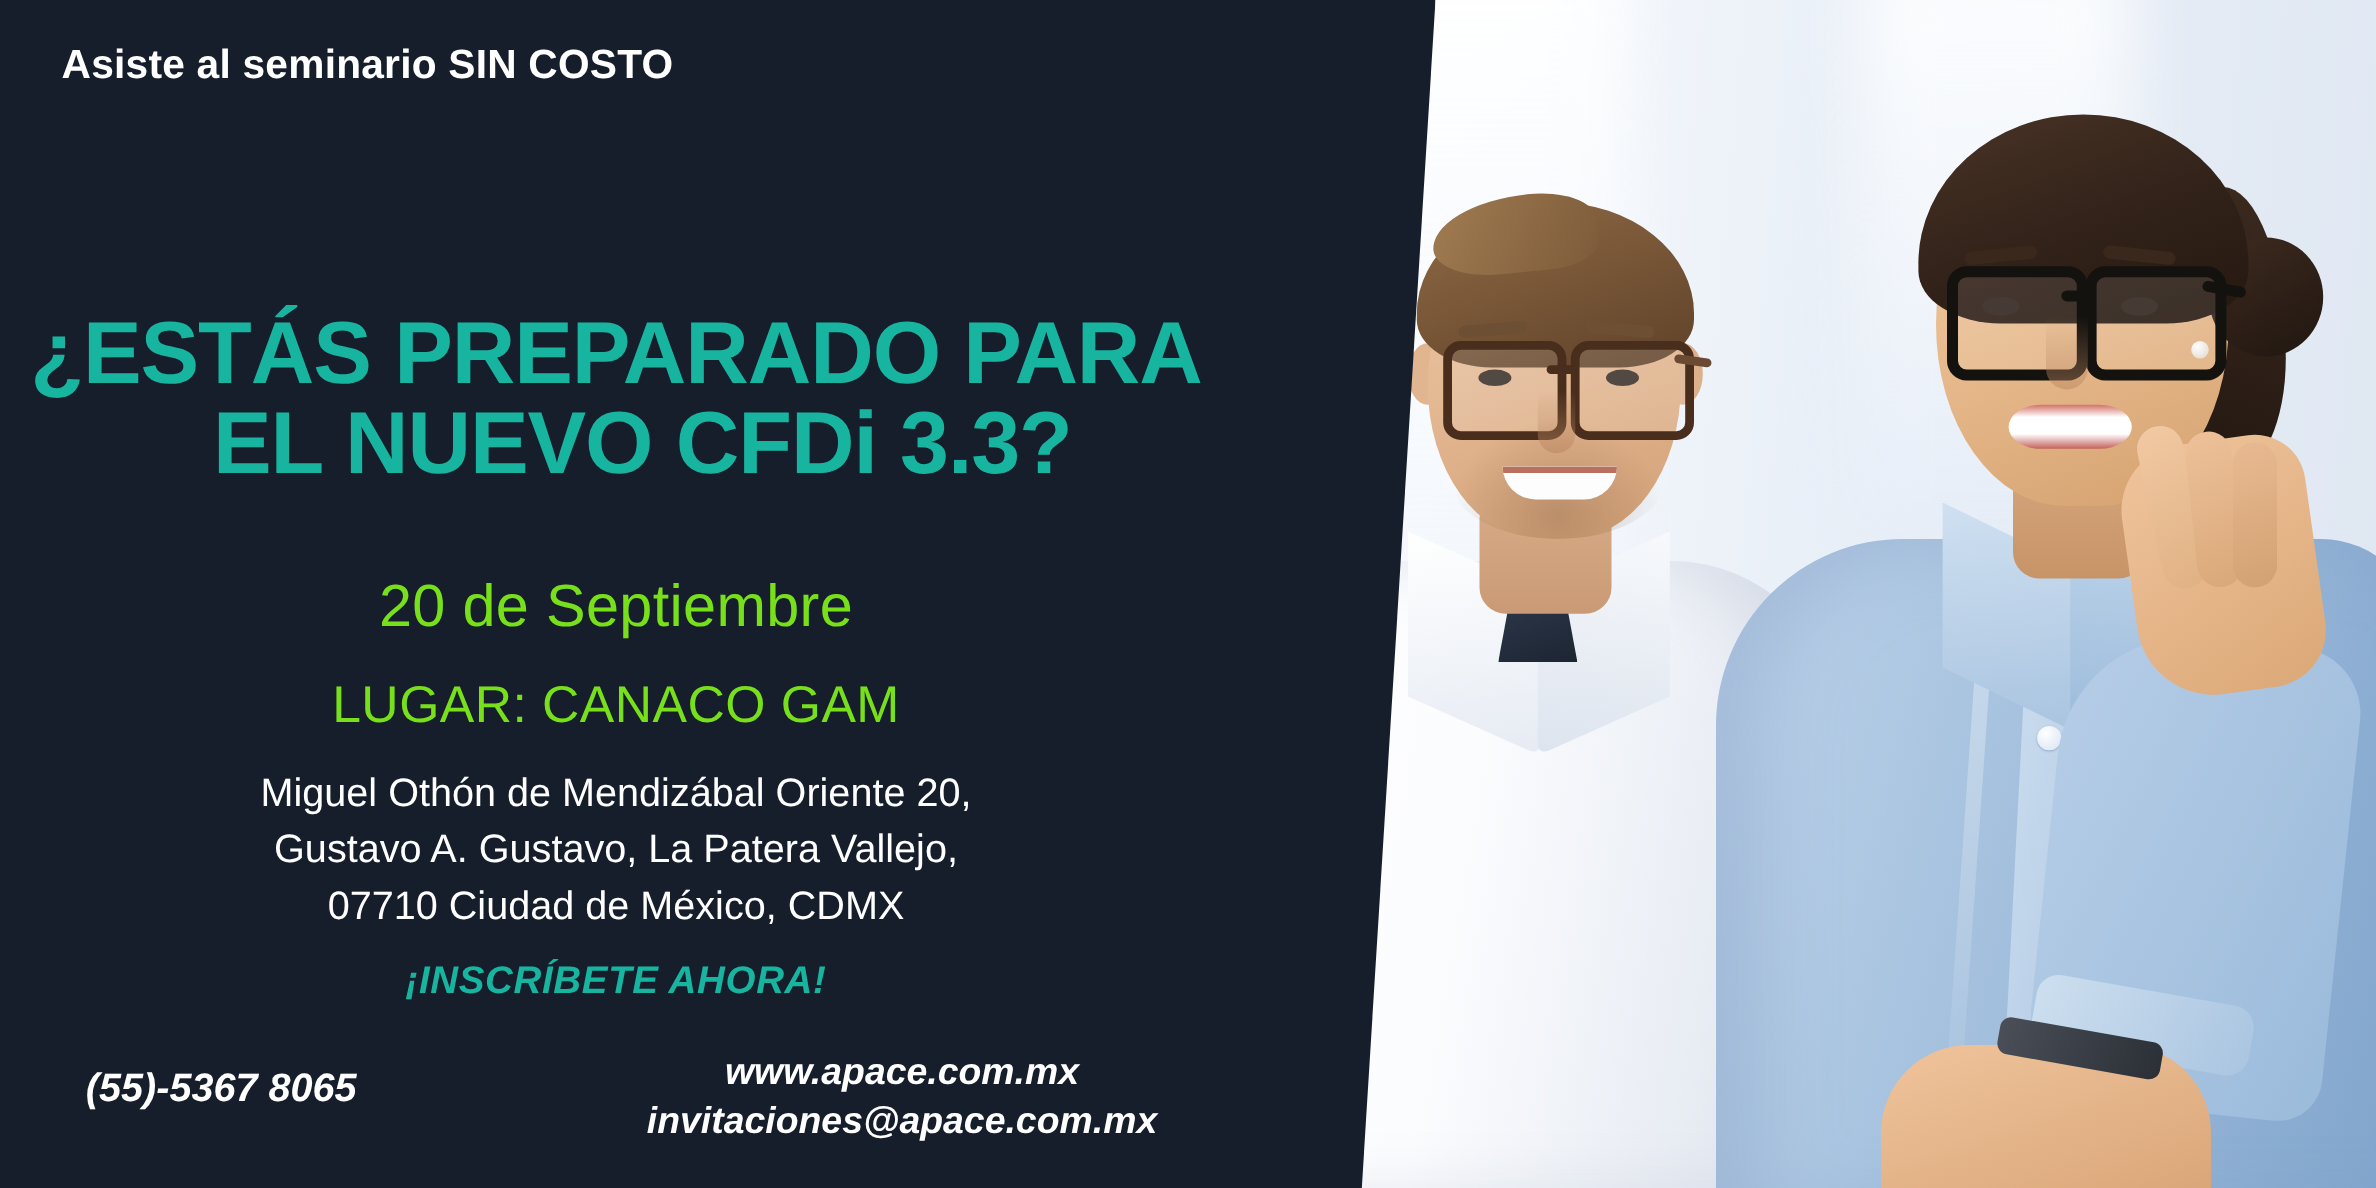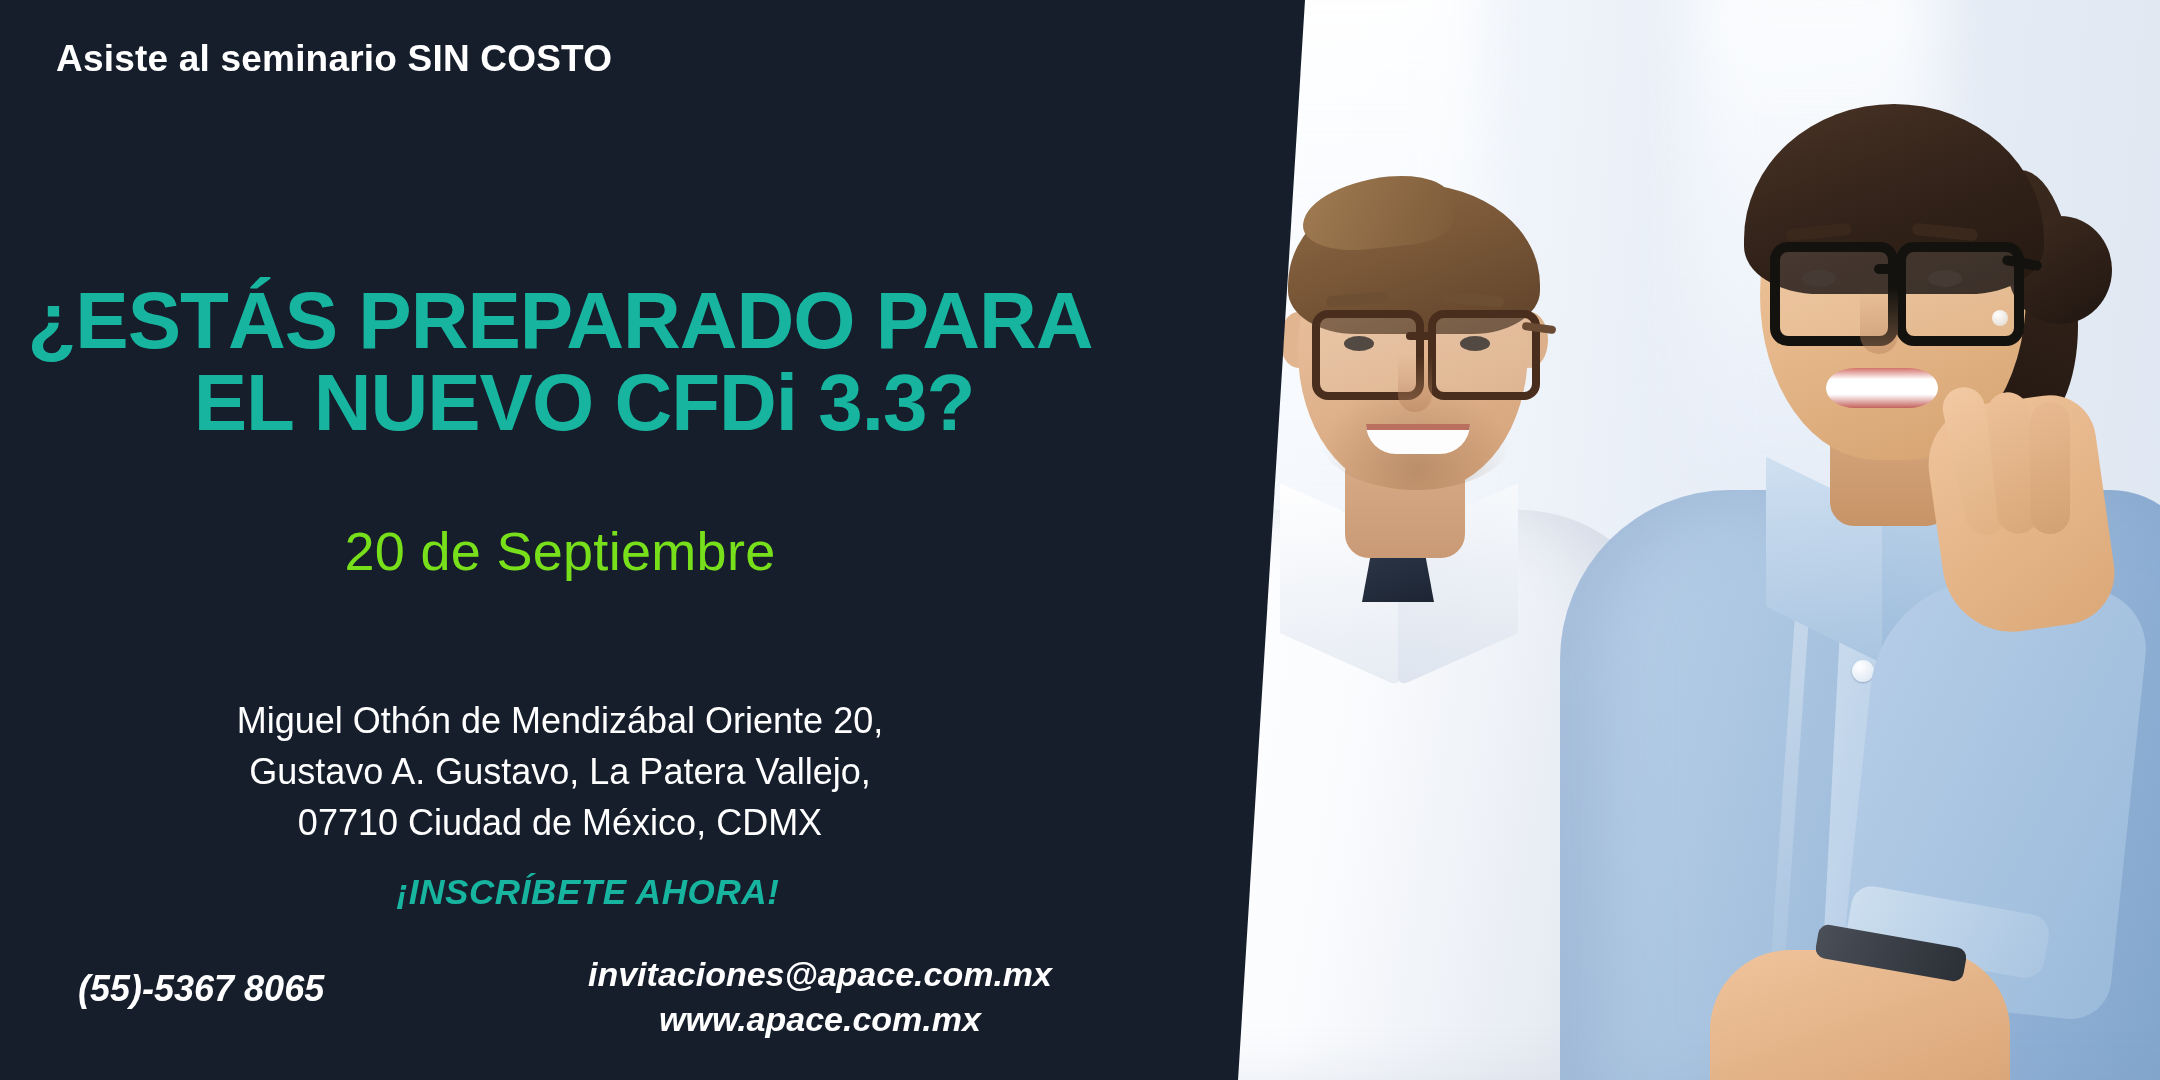--- a/index.html
+++ b/index.html
@@ -192,21 +192,20 @@
   }
   .address{
     position:absolute;left:0;top:695px;width:1120px;text-align:center;
     color:#ffffff;font-size:36px;font-weight:400;line-height:1.42;
   }
   .address span{display:block;}
   .cta{
     position:absolute;left:0;top:872px;width:1120px;text-align:center;
     color:#17b5a0;font-size:35px;font-weight:700;font-style:italic;
     letter-spacing:.6px;
-    padding-left:28px;
   }
   .phone{
     position:absolute;left:78px;top:968px;
     color:#ffffff;font-size:36px;font-weight:700;font-style:italic;
     white-space:nowrap;
     text-align:right;
   }
   .contact{
     position:absolute;left:560px;top:952px;width:520px;text-align:center;
     color:#ffffff;font-size:34px;font-weight:700;font-style:italic;
@@ -295,30 +294,31 @@
 
     <div class="kicker">Asiste al seminario SIN COSTO</div>
 
     <div class="headline">
       <span class="l1">¿ESTÁS PREPARADO PARA</span>
       <span class="l2">EL NUEVO CFDi 3.3?</span>
     </div>
 
     <div class="date">20 de Septiembre</div>
 
+    <div class="venue">LUGAR: CANACO GAM</div>
 
     <div class="address">
       <span>Miguel Othón de Mendizábal Oriente 20,</span>
       <span>Gustavo A. Gustavo, La Patera Vallejo,</span>
       <span>07710 Ciudad de México, CDMX</span>
     </div>
 
     <div class="cta">¡INSCRÍBETE AHORA!</div>
 
     <div class="phone">(55)-5367 8065</div>
 
     <div class="contact">
+      <span>www.apace.com.mx</span>
       <span>invitaciones@apace.com.mx</span>
-      <span>www.apace.com.mx</span>
     </div>
 
   </div>
 </div>
 
 </body></html>

